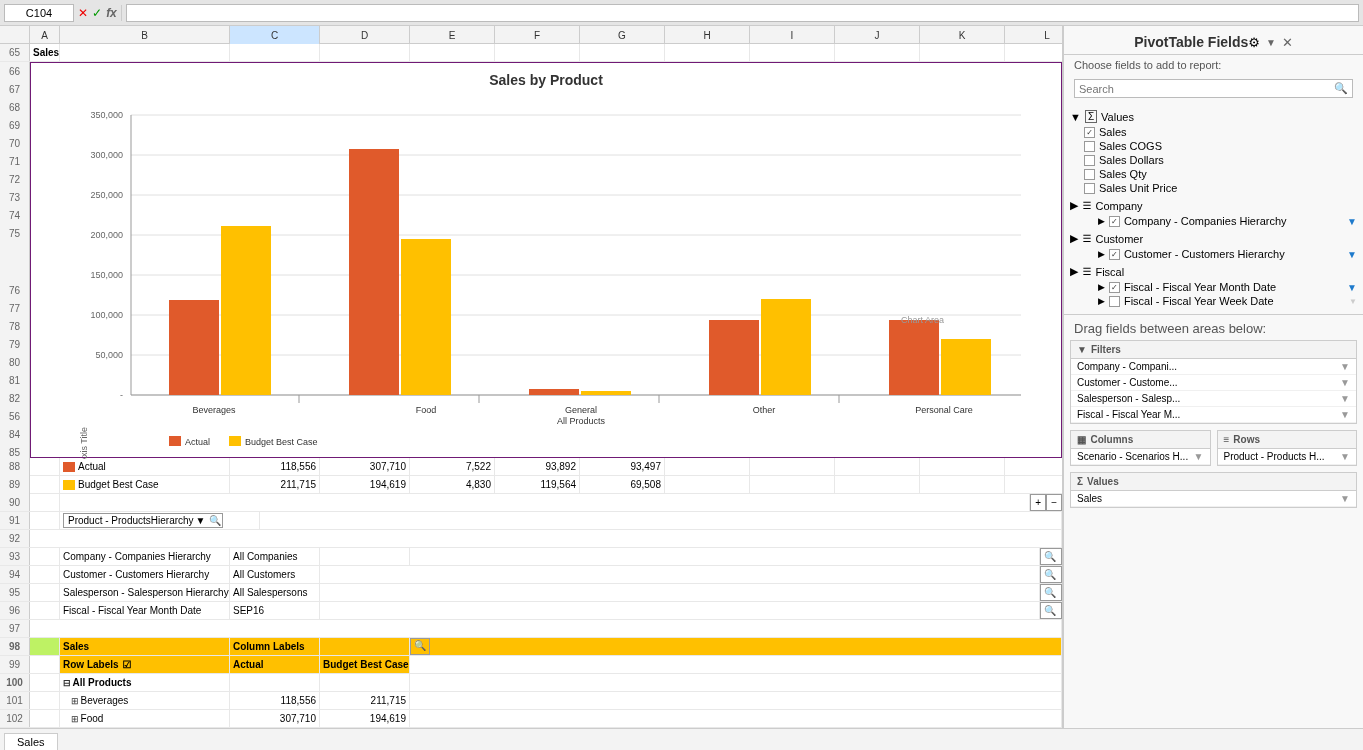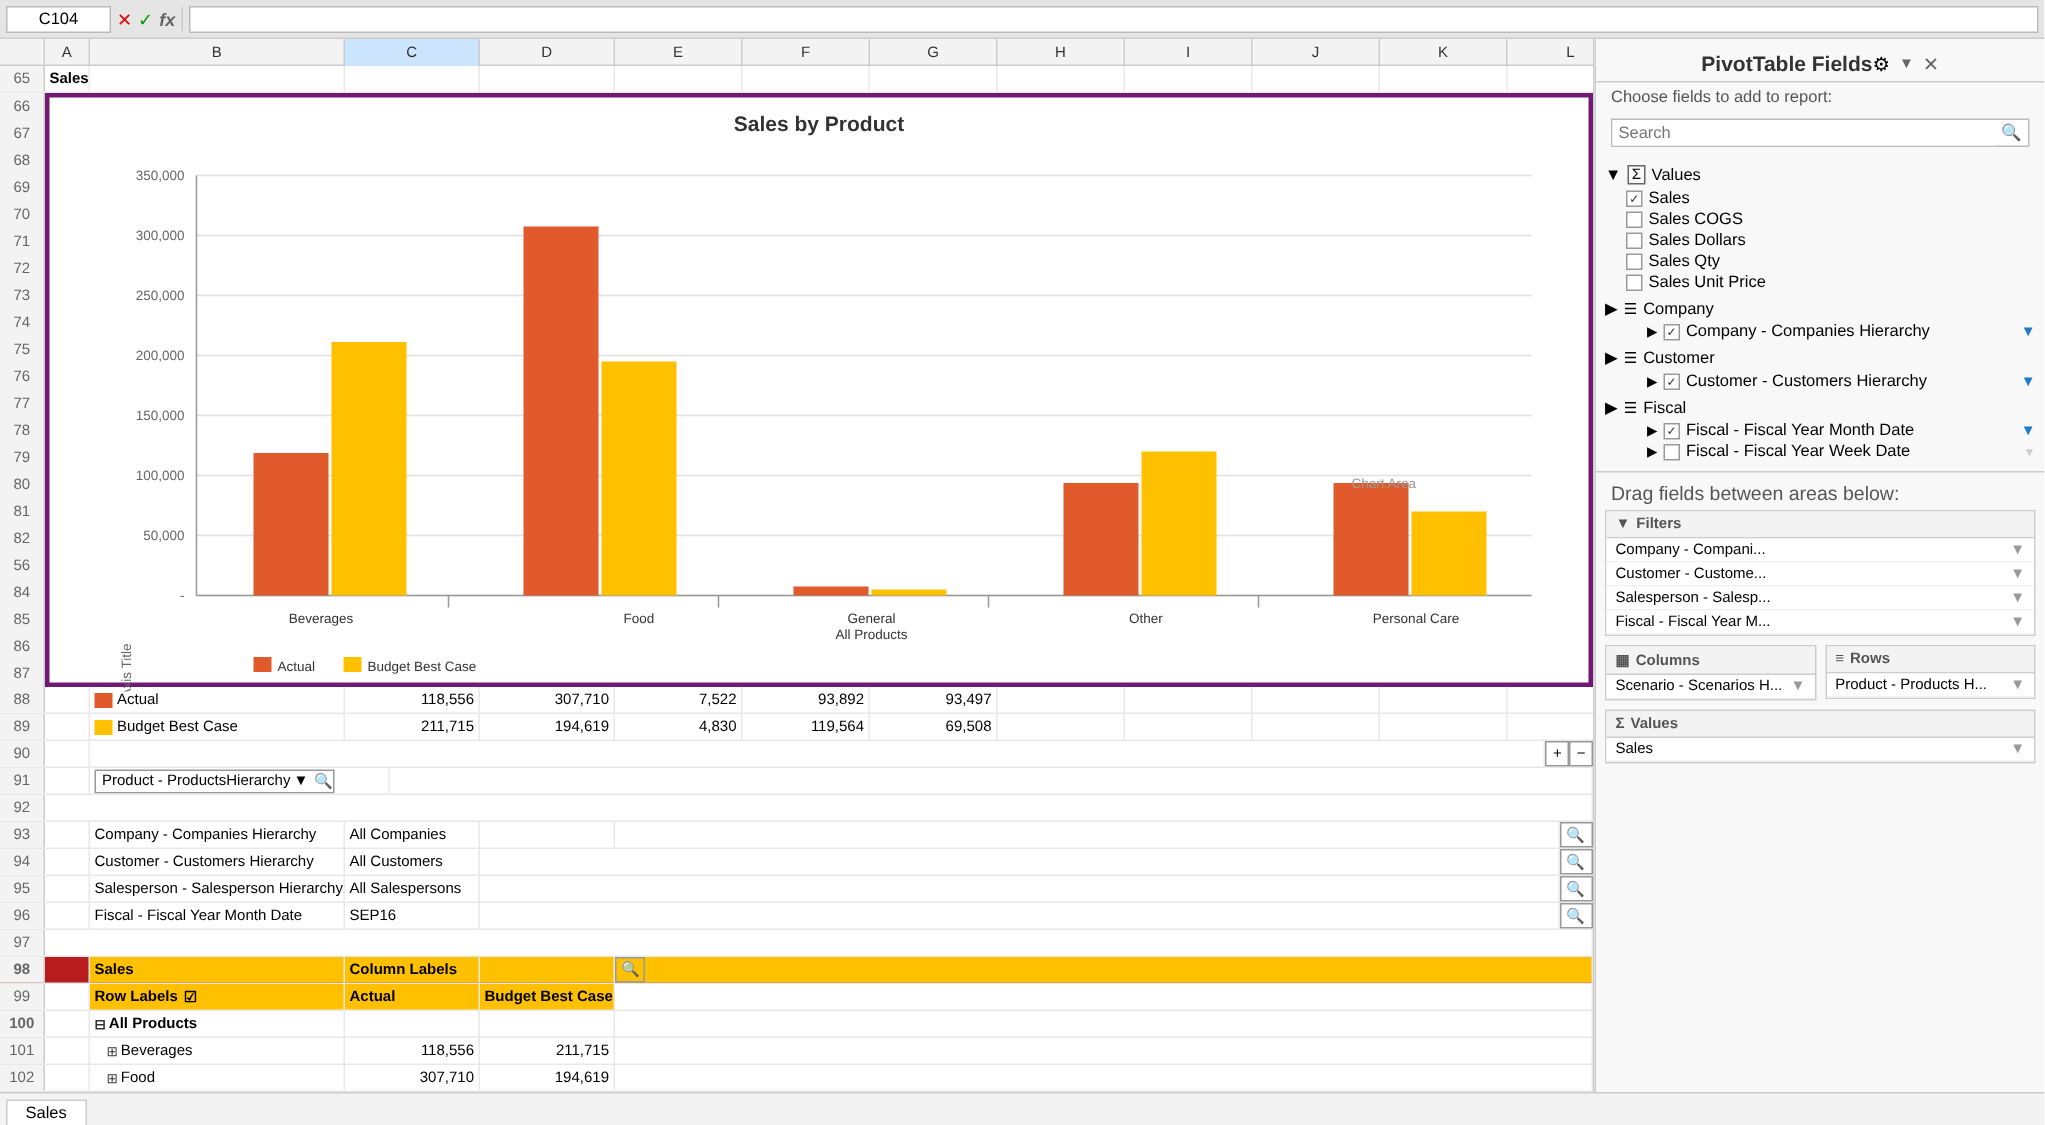--- a/index.html
+++ b/index.html
@@ -23,21 +23,21 @@
     
     .col-headers { display: flex; background: #f3f3f3; border-bottom: 1px solid #ccc; height: 18px; }
     .row-num-header { width: 30px; min-width: 30px; border-right: 1px solid #ccc; }
     .col-header { display: flex; align-items: center; justify-content: center; border-right: 1px solid #ccc; font-size: 10px; color: #333; font-weight: normal; height: 18px; }
 
     
     .rows-area { flex: 1; overflow: hidden; }
     .sheet-row { display: flex; height: 18px; border-bottom: 1px solid #e8e8e8; }
     .row-num { width: 30px; min-width: 30px; background: #f3f3f3; border-right: 1px solid #ccc; display: flex; align-items: center; justify-content: center; font-size: 10px; color: #666; }
     .cell { display: flex; align-items: center; border-right: 1px solid #e8e8e8; padding: 0 3px; font-size: 10px; overflow: hidden; white-space: nowrap; }
-    .header-row { background: #b91c1c; font-weight: bold; }
+    .header-row { background: #bef264; font-weight: bold; }
     .header-row .cell { color: #000; }
     .all-products-row { font-weight: bold; }
 
     
     .pivot-panel { width: 300px; min-width: 300px; background: #f8f8f8; border-left: 1px solid #ccc; display: flex; flex-direction: column; overflow: hidden; }
     .pivot-header { display: flex; align-items: center; justify-content: center; padding: 8px 10px 4px; border-bottom: 1px solid #ccc; background: #f8f8f8; }
     .pivot-title { font-size: 14px; font-weight: bold; color: #333; }
     .pivot-header-icons { display: flex; gap: 6px; align-items: center; }
     .pivot-subtitle { font-size: 11px; color: #555; padding: 4px 10px; }
     .pivot-search { display: flex; align-items: center; margin: 4px 10px; border: 1px solid #bbb; background: #fff; }
@@ -140,36 +140,36 @@
               <div class="row-num" style="height:18px;">66</div>
               <div class="row-num" style="height:18px;">67</div>
               <div class="row-num" style="height:18px;">68</div>
               <div class="row-num" style="height:18px;">69</div>
               <div class="row-num" style="height:18px;">70</div>
               <div class="row-num" style="height:18px;">71</div>
               <div class="row-num" style="height:18px;">72</div>
               <div class="row-num" style="height:18px;">73</div>
               <div class="row-num" style="height:18px;">74</div>
               <div class="row-num" style="height:18px;">75</div>
-              <div class="row-num" style="height:18px;">76</div>
+              <div class="row-num" style="height:18px;margin-top:39px;">76</div>
               <div class="row-num" style="height:18px;">77</div>
               <div class="row-num" style="height:18px;">78</div>
               <div class="row-num" style="height:18px;">79</div>
               <div class="row-num" style="height:18px;">80</div>
               <div class="row-num" style="height:18px;">81</div>
               <div class="row-num" style="height:18px;">82</div>
               <div class="row-num" style="height:18px;">56</div>
               <div class="row-num" style="height:18px;">84</div>
               <div class="row-num" style="height:18px;">85</div>
               <div class="row-num" style="height:18px;">86</div>
               <div class="row-num" style="height:18px;">87</div>
             </div>
           </div>
 
-          <div style="flex:1; border:3px solid #701a75; background:#fff; position:relative;">
+          <div style="flex:1; border:1px solid #701a75; background:#fff; position:relative;">
             <svg width="100%" height="396" viewBox="0 0 990 396" xmlns="http://www.w3.org/2000/svg">
 
               <text x="495" y="22" class="chart-title" font-size="14" font-weight="bold" text-anchor="middle" fill="#333">Sales by Product</text>
 
               <text x="72" y="55" font-size="9" fill="#666" text-anchor="end">350,000</text>
               <text x="72" y="95" font-size="9" fill="#666" text-anchor="end">300,000</text>
               <text x="72" y="135" font-size="9" fill="#666" text-anchor="end">250,000</text>
               <text x="72" y="175" font-size="9" fill="#666" text-anchor="end">200,000</text>
               <text x="72" y="215" font-size="9" fill="#666" text-anchor="end">150,000</text>
               <text x="72" y="255" font-size="9" fill="#666" text-anchor="end">100,000</text>

